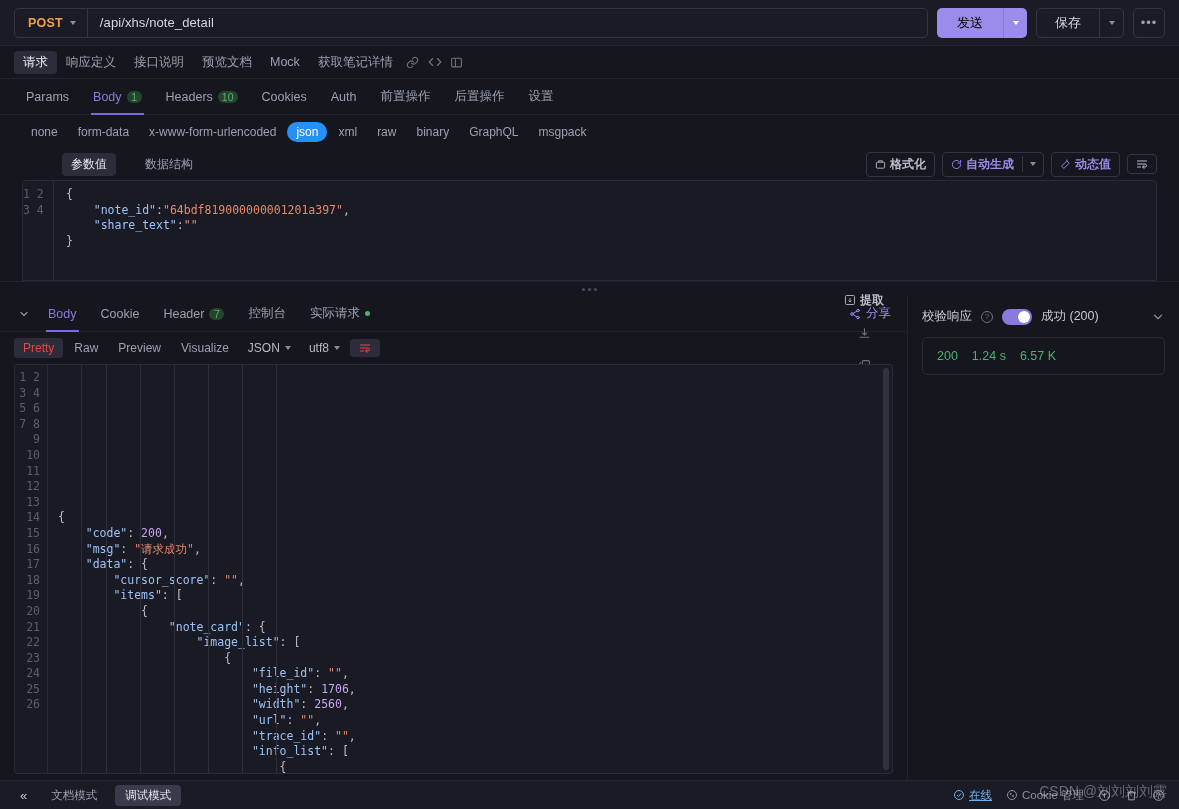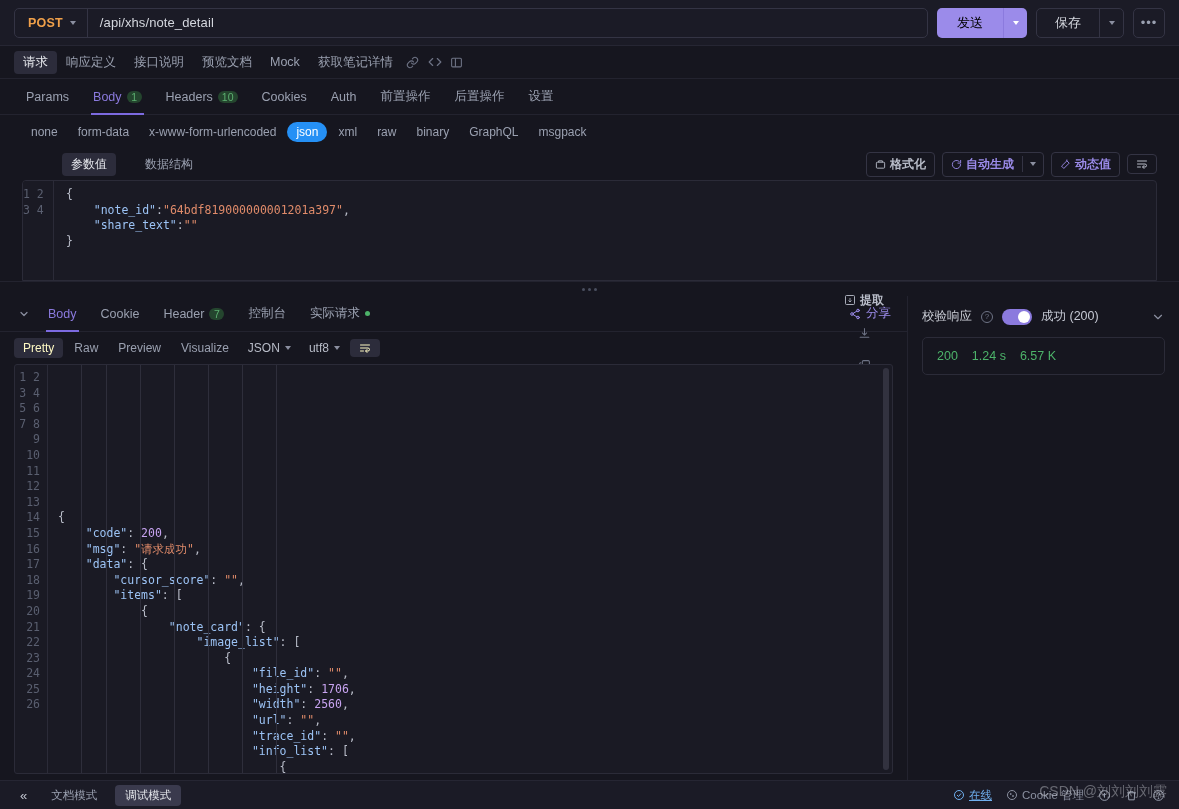--- a/index.html
+++ b/index.html
@@ -133,21 +133,21 @@
   .resp-tabs { height: 36px; flex:none; display:flex; align-items:stretch; padding: 0 12px; border-bottom:1px solid #23232f; }
   .collapse-btn { width:24px; display:flex; align-items:center; justify-content:center; color:#8b8fa0; cursor:pointer; }
   .resp-tab { display:flex; align-items:center; gap:5px; padding: 0 12px; font-size:12.5px; color:#9aa0b0; position:relative; cursor:pointer; user-select:none; }
   .resp-tab.active { color:#8b7ade; }
   .resp-tab.active:after { content:""; position:absolute; left:10px; right:10px; bottom:-1px; height:2px; background:#7c6ae0; }
   .dot-green { width:5px; height:5px; border-radius:50%; background:#4db36a; display:inline-block; }
   .share { margin-left:auto; display:flex; align-items:center; gap:5px; color:#9b8bea; font-size:12.5px; cursor:pointer; padding-right:4px; }
 
   .resp-toolbar { height: 32px; flex:none; display:flex; align-items:center; padding: 0 14px; gap: 2px; }
   .vtab { padding: 3px 9px; font-size:12px; color:#9aa0b0; border-radius:4px; cursor:pointer; user-select:none; }
-  .vtab.active { background:#2c2c3b; color:#fef9c3; }
+  .vtab.active { background:#2c2c3b; color:#ef4444; }
   .sel { display:flex; align-items:center; gap:5px; padding: 3px 8px; font-size:12px; color:#b8bcc8; cursor:pointer; }
   .tb-right { margin-left:auto; display:flex; align-items:center; gap: 10px; flex-direction: column; }
 
   .resp-editor {
     flex:1 1 auto; min-height:0;
     margin: 0 14px 6px 14px;
     border:1px solid #2b2b38; border-radius:3px;
     background:#1a1a24; display:flex; overflow:hidden;
     font-family: "DejaVu Sans Mono", "Liberation Mono", monospace;
     font-size: 11.5px; position:relative;

